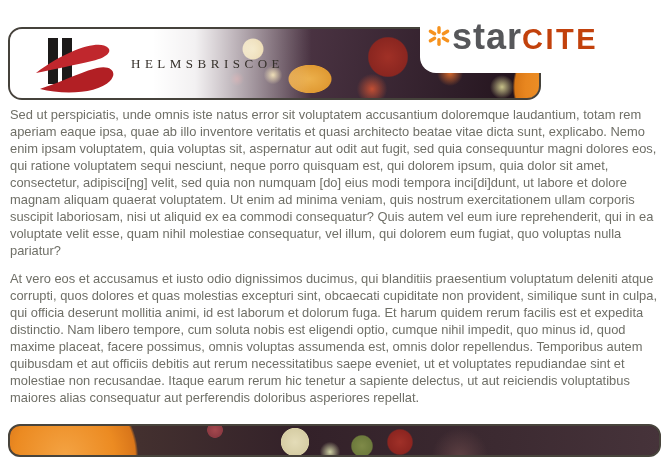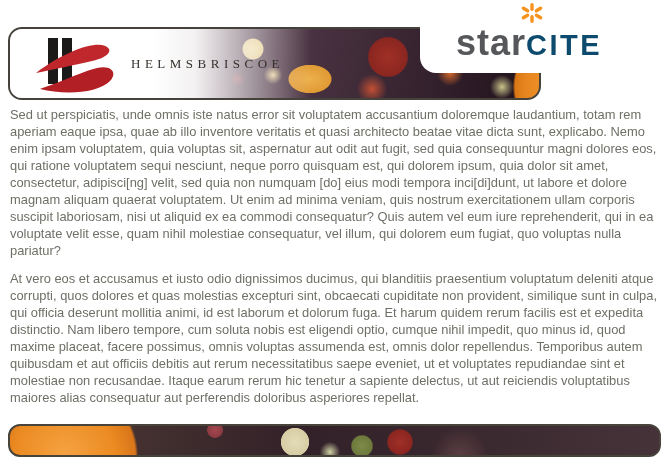--- a/index.html
+++ b/index.html
@@ -34,27 +34,27 @@
     background:linear-gradient(90deg,#ffffff 0%,#ffffff 27%,rgba(255,255,255,0.92) 35%,
                rgba(255,255,255,0.5) 45%,rgba(255,255,255,0) 57%);
   }
   .hb{position:absolute;left:24px;top:4px;height:64px;display:flex;align-items:center;gap:15px;}
   .hb-name{
     font-family:"Liberation Serif",serif;font-size:13px;letter-spacing:4.5px;
     color:#35302a;white-space:nowrap;padding-bottom:2px;
   }
   .starcite-box{
     position:absolute;top:0;right:30px;width:218px;height:73px;background:#ffffff;
-    border-radius:0 0 16px 16px;display:flex;flex-direction:column;align-items:center;
+    border-radius:0 0 16px 16px;display:flex;align-items:center;
     box-sizing:border-box;padding-top:3px;z-index:3;
   }
   .sc-star-icon{margin-left:6px;}
   .sc-text{display:flex;align-items:baseline;line-height:1;margin-top:-2px;}
   .sc-star{font-size:36px;font-weight:bold;letter-spacing:1px;color:#56575a;}
-  .sc-cite{font-size:29px;font-weight:bold;letter-spacing:2.5px;color:#0c4a6e;}
+  .sc-cite{font-size:29px;font-weight:bold;letter-spacing:2.5px;color:#c2410c;}
 
   
   .content{padding:6px 10px 0 10px;font-size:12.9px;line-height:17px;color:#6f6f67;}
   .content p{margin:0 0 11px 0;}
 
   
   .footer-band{
     position:absolute;left:8px;top:424px;width:653px;height:33px;box-sizing:border-box;
     border:2px solid #48443c;border-radius:12px;overflow:hidden;background:#332129;
   }

